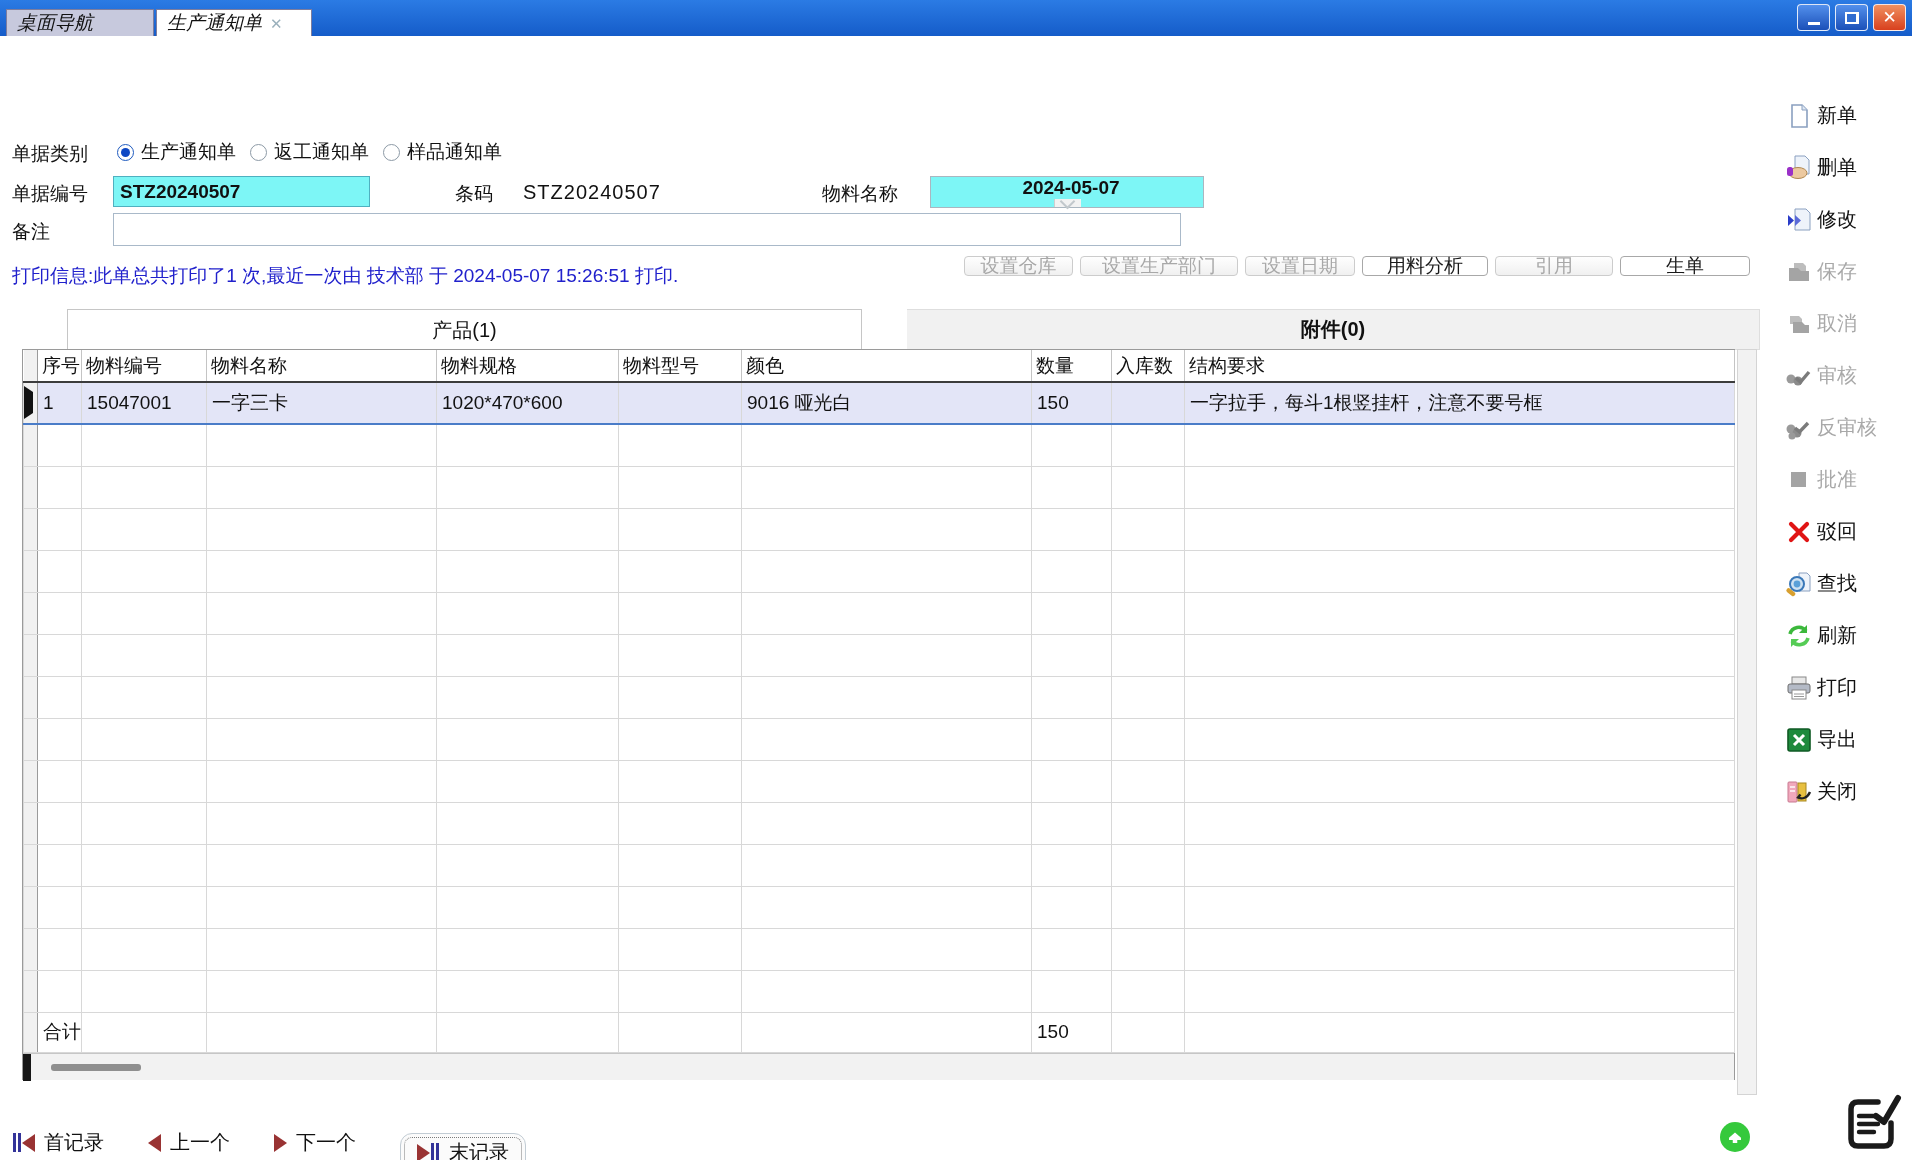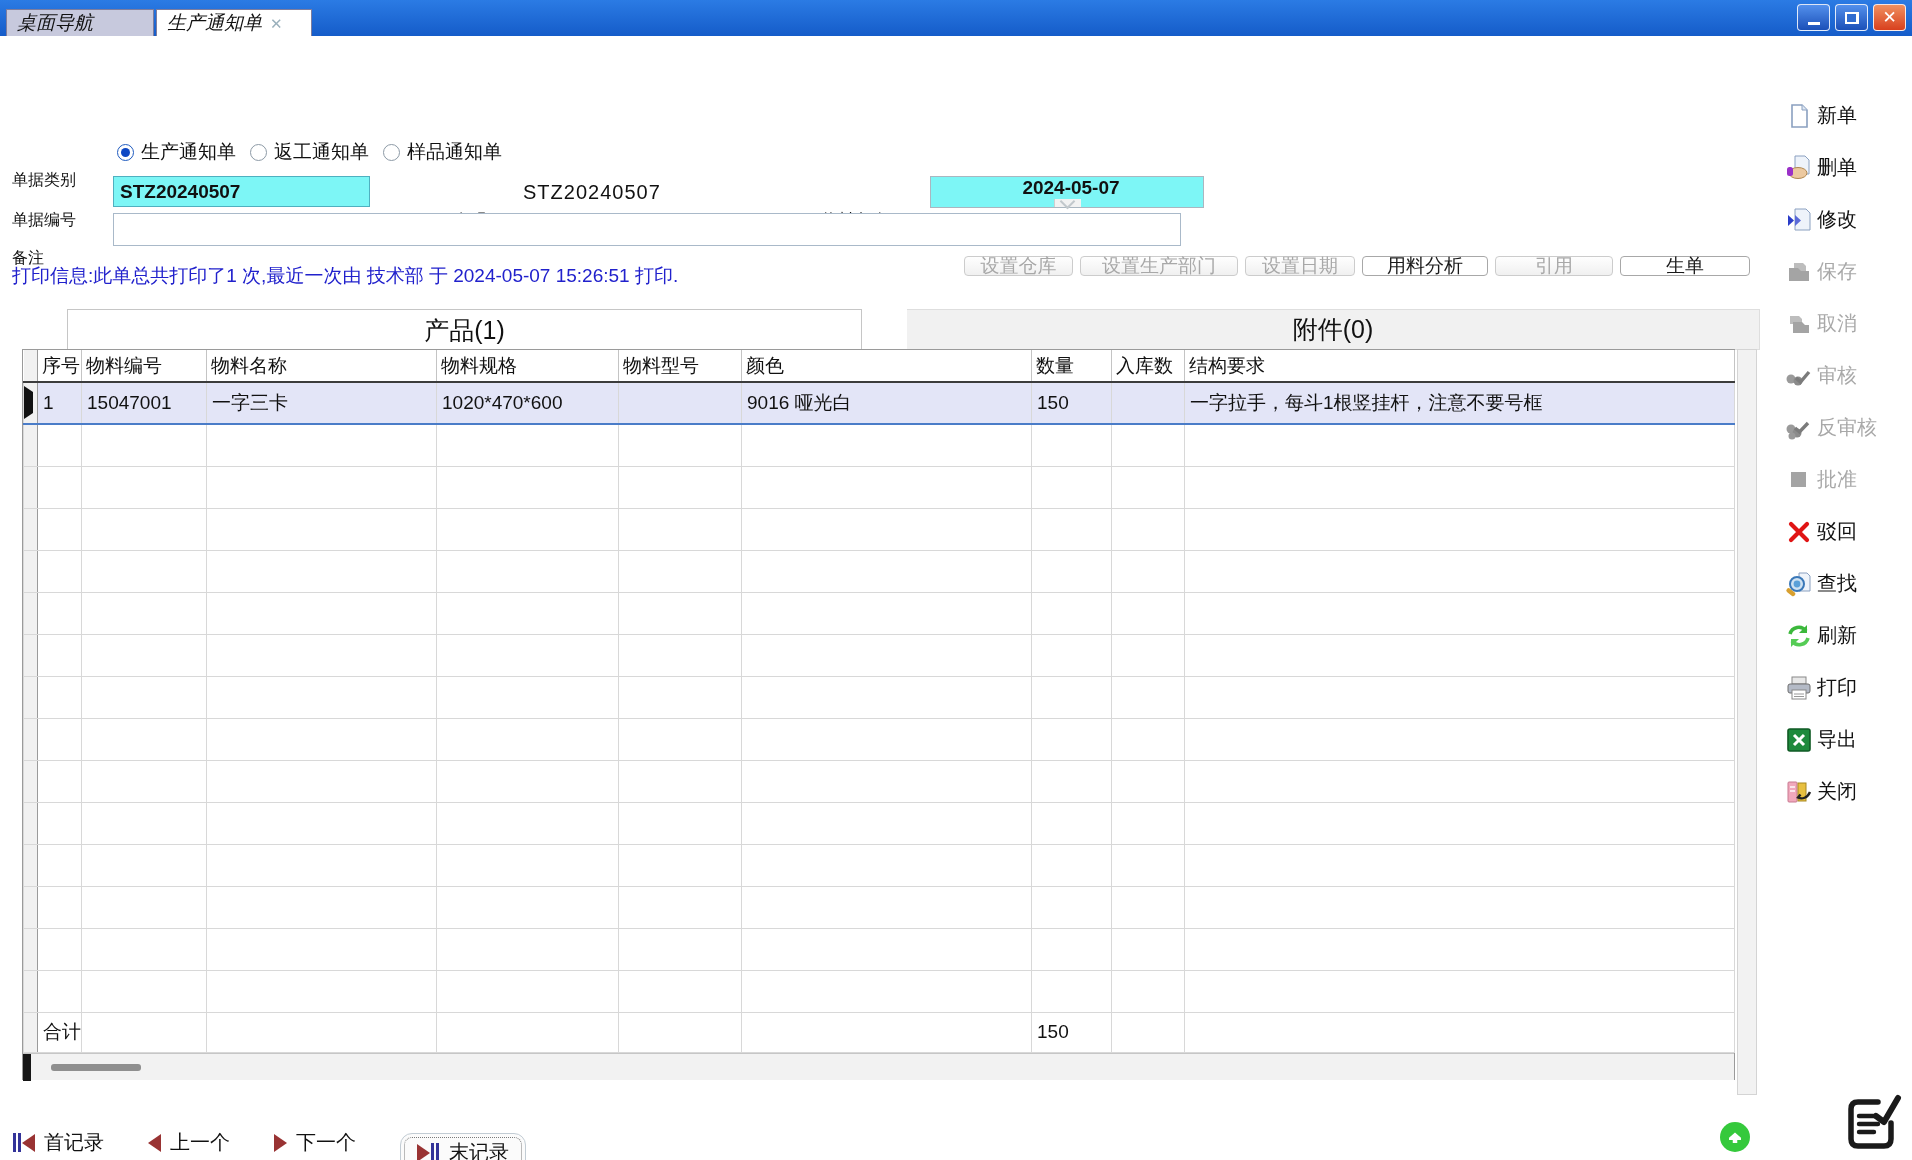--- a/index.html
+++ b/index.html
@@ -18,21 +18,21 @@
   .winbtn{width:33px;height:27px;border-radius:4px;border:1px solid rgba(255,255,255,.85);
     display:flex;align-items:center;justify-content:center;color:#fff;font-size:15px;}
   .winbtn.min,.winbtn.res{background:linear-gradient(#5390ec,#1b50b8);}
   .winbtn.close{background:linear-gradient(#f09060,#d8401e);font-weight:bold;font-size:17px;}
   .glyph-min{display:block;width:12px;height:3px;background:#fff;margin-top:12px;}
   .glyph-res{position:relative;width:14px;height:12px;}
   .glyph-res::before{content:"";position:absolute;right:0;top:0;width:9px;height:8px;border:2px solid #fff;}
   .glyph-res::after{content:"";position:absolute;left:0;bottom:0;width:9px;height:8px;border:2px solid #fff;background:#2f6cd0;}
 
   
-  .flabel{position:absolute;font-size:16px;color:#111;white-space:nowrap;margin-top:29px;}
+  .flabel{position:absolute;font-size:19px;color:#111;white-space:nowrap;}
   .radio-group{position:absolute;left:117px;top:139px;display:flex;align-items:center;gap:14px;}
   .radio-opt{display:flex;align-items:center;gap:7px;font-size:19px;color:#111;}
   .radio{width:17px;height:17px;border-radius:50%;border:1px solid #8d9aa6;background:#fff;position:relative;flex:none;}
   .radio.on{border-color:#1f5bbf;}
   .radio.on::after{content:"";position:absolute;left:3px;top:3px;width:9px;height:9px;border-radius:50%;background:#0d47c4;}
 
   .docno-input{position:absolute;left:113px;top:176px;width:257px;height:31px;
     background:var(--accent-cyan);border:1px solid #4fb0c0;font-size:19px;font-weight:600;
     color:#111;padding:0 6px;outline:none;}
   .barcode-val{position:absolute;left:523px;top:181px;font-size:20px;color:#111;letter-spacing:1px;}
@@ -50,23 +50,23 @@
   .action-buttons{position:absolute;left:964px;top:256px;display:flex;gap:7px;}
   .abtn{height:20px;border:1px solid #cccccc;border-radius:4px;background:linear-gradient(#fefefe,#f0f0f0);
     font-size:19px;color:#1a1a1a;display:flex;align-items:center;justify-content:center;padding:0 12px;cursor:pointer;}
   .abtn.disabled{color:var(--disabled-text);cursor:default;}
   .abtn.w1{width:109px;}.abtn.w2{width:158px;}.abtn.w3{width:110px;}
   .abtn.w4{width:126px;border-color:#a8a8a8;background:#fff;}
   .abtn.w5{width:118px;}.abtn.w6{width:130px;border-color:#a8a8a8;background:#fff;}
 
   
   .detail-tabs{position:absolute;left:22px;top:309px;width:1738px;height:41px;display:flex;}
-  .dtab{display:flex;align-items:center;justify-content:center;font-size:25px;color:#111;cursor:pointer;margin-left:45px;}
+  .dtab{display:flex;align-items:center;justify-content:center;font-size:20px;color:#111;cursor:pointer;margin-left:45px;}
   .dtab.active{width:873px;background:#fff;border:1px solid #c6c6c6;border-bottom:none;}
-  .dtab.inactive{width:937px;background:#f1f1f1;border:1px solid #dedede;border-left:none;}
+  .dtab.inactive{width:937px;background:#f1f1f1;border:1px solid #dedede;border-left:none;font-weight:bold;}
 
   
   .grid-wrap{position:absolute;left:22px;top:349px;width:1713px;border:1px solid #9a9a9a;border-bottom:none;}
   table.grid{border-collapse:collapse;table-layout:fixed;width:1711px;}
   table.grid th{height:32px;font-size:19px;font-weight:500;color:#111;text-align:left;padding:0 4px;
     background:#fff;border-right:1px solid #c4c4c4;border-bottom:2px solid #3c3c3c;white-space:nowrap;overflow:hidden;}
   table.grid th.gutter,table.grid td.gutter{background:#f1f1f1;border-right:1px solid #9a9a9a;padding:0;}
   table.grid td{height:42px;font-size:19px;color:#111;padding:0 5px;border:1px solid #d8d8d8;
     white-space:nowrap;overflow:hidden;background:#fff;}
   tr.selected td{background:var(--row-selected);border-top:1px solid #2c3f98;border-bottom:2px solid #4a7cc8;}

